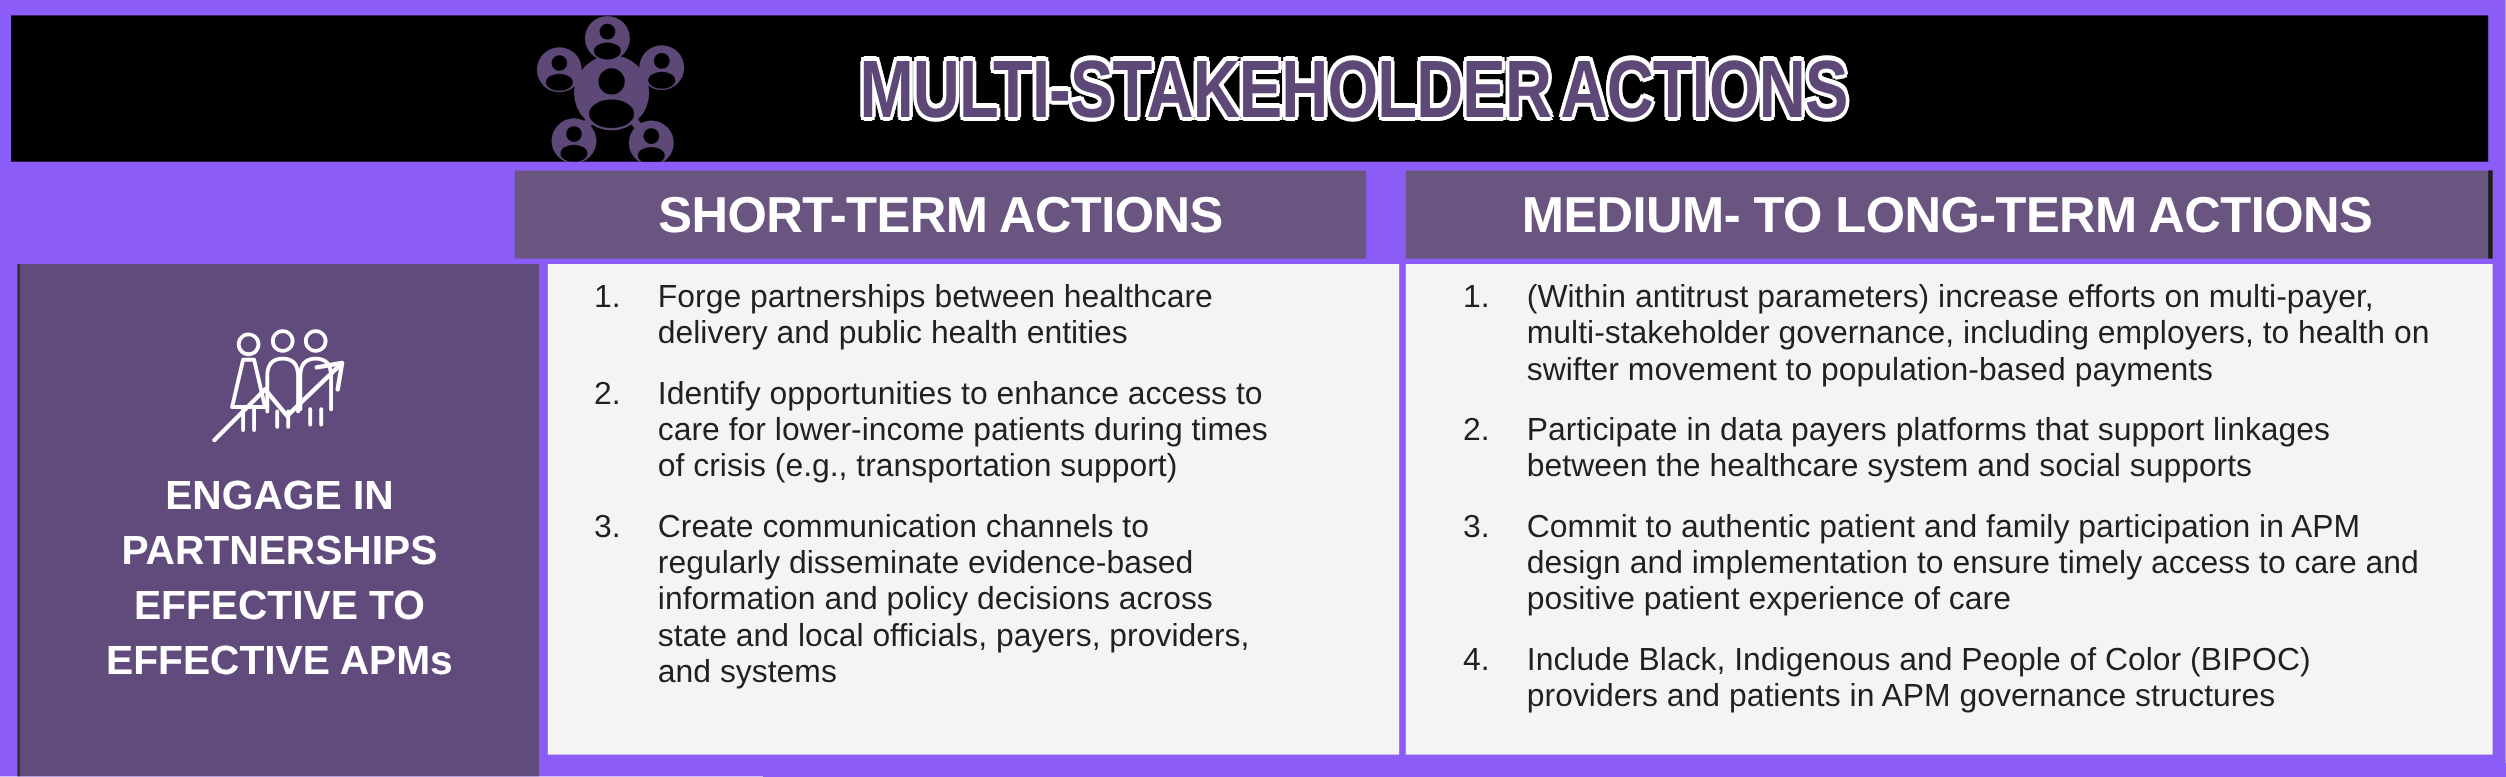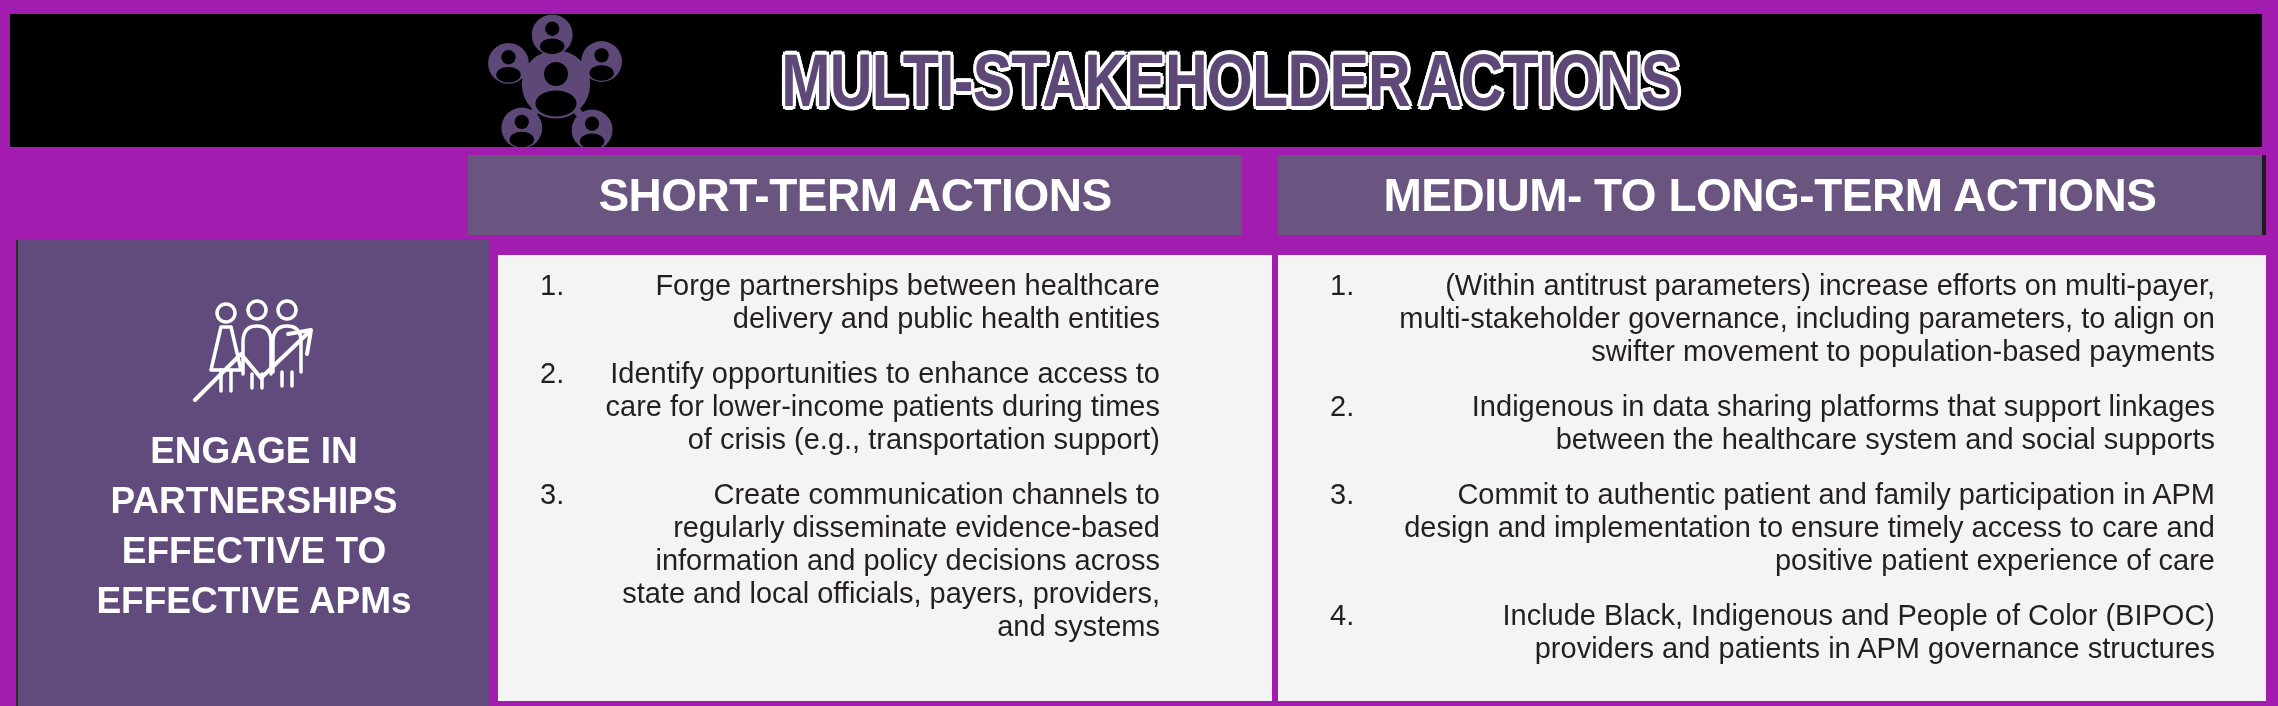--- a/index.html
+++ b/index.html
@@ -1,18 +1,18 @@
 <!DOCTYPE html>
 <html><head>
 <meta charset="utf-8">
 <style>
   * { box-sizing: border-box; }
   html,body { margin:0; padding:0; background:#ffffff; }
   .page {
-    position:relative; width:2278px; height:706px; background:#a21caf;
+    position:relative; width:2278px; height:706px; background:#8b5cf6;
     font-family:"Liberation Sans", sans-serif; overflow:hidden;
   }
 
   
   .banner {
     position:absolute; left:10px; top:14px; width:2252px; height:133px;
     background:#000000; display:flex; align-items:center; justify-content:center; gap:38px;
   }
   .banner-title {
     font-size:74px; font-weight:700; color:#5e4878; white-space:nowrap;
@@ -39,21 +39,21 @@
     display:flex; flex-direction:column; align-items:center;
   }
   .sidebar-icon { margin-top:48px; }
   .sidebar-label {
     margin-top:22px; color:#ffffff; font-weight:700; font-size:37px;
     line-height:50px; text-align:center;
   }
 
   
   .cell {
-    position:absolute; top:255px; background:#f5f4f5;text-align:right;
+    position:absolute; top:240px; background:#f5f4f5;
   }
   .cell.short { left:498px;  width:774px; height:446px; }
   .cell.long  { left:1278px; width:988px; height:446px; }
 
   .cell ol {
     list-style:none; margin:0; padding:14px 8px 0 42px; counter-reset:n;
   }
   .cell.long ol { padding-left:52px; }
   .cell li {
     position:relative; counter-increment:n; padding-left:58px; margin-bottom:22px;
@@ -141,20 +141,20 @@
   <div class="cell short">
     <ol>
       <li>Forge partnerships between healthcare delivery and public health entities</li>
       <li>Identify opportunities to enhance access to care for lower-income patients during times of crisis (e.g., transportation support)</li>
       <li>Create communication channels to regularly disseminate evidence-based information and policy decisions across state and local officials, payers, providers, and systems</li>
     </ol>
   </div>
 
   <div class="cell long">
     <ol>
-      <li>(Within antitrust parameters) increase efforts on multi-payer, multi-stakeholder governance, including parameters, to align on swifter movement to population-based payments</li>
-      <li>Indigenous in data sharing platforms that support linkages between the healthcare system and social supports</li>
+      <li>(Within antitrust parameters) increase efforts on multi-payer, multi-stakeholder governance, including employers, to health on swifter movement to population-based payments</li>
+      <li>Participate in data payers platforms that support linkages between the healthcare system and social supports</li>
       <li>Commit to authentic patient and family participation in APM design and implementation to ensure timely access to care and positive patient experience of care</li>
       <li>Include Black, Indigenous and People of Color (BIPOC) providers and patients in APM governance structures</li>
     </ol>
   </div>
 
 </div>
 
 </body></html>

